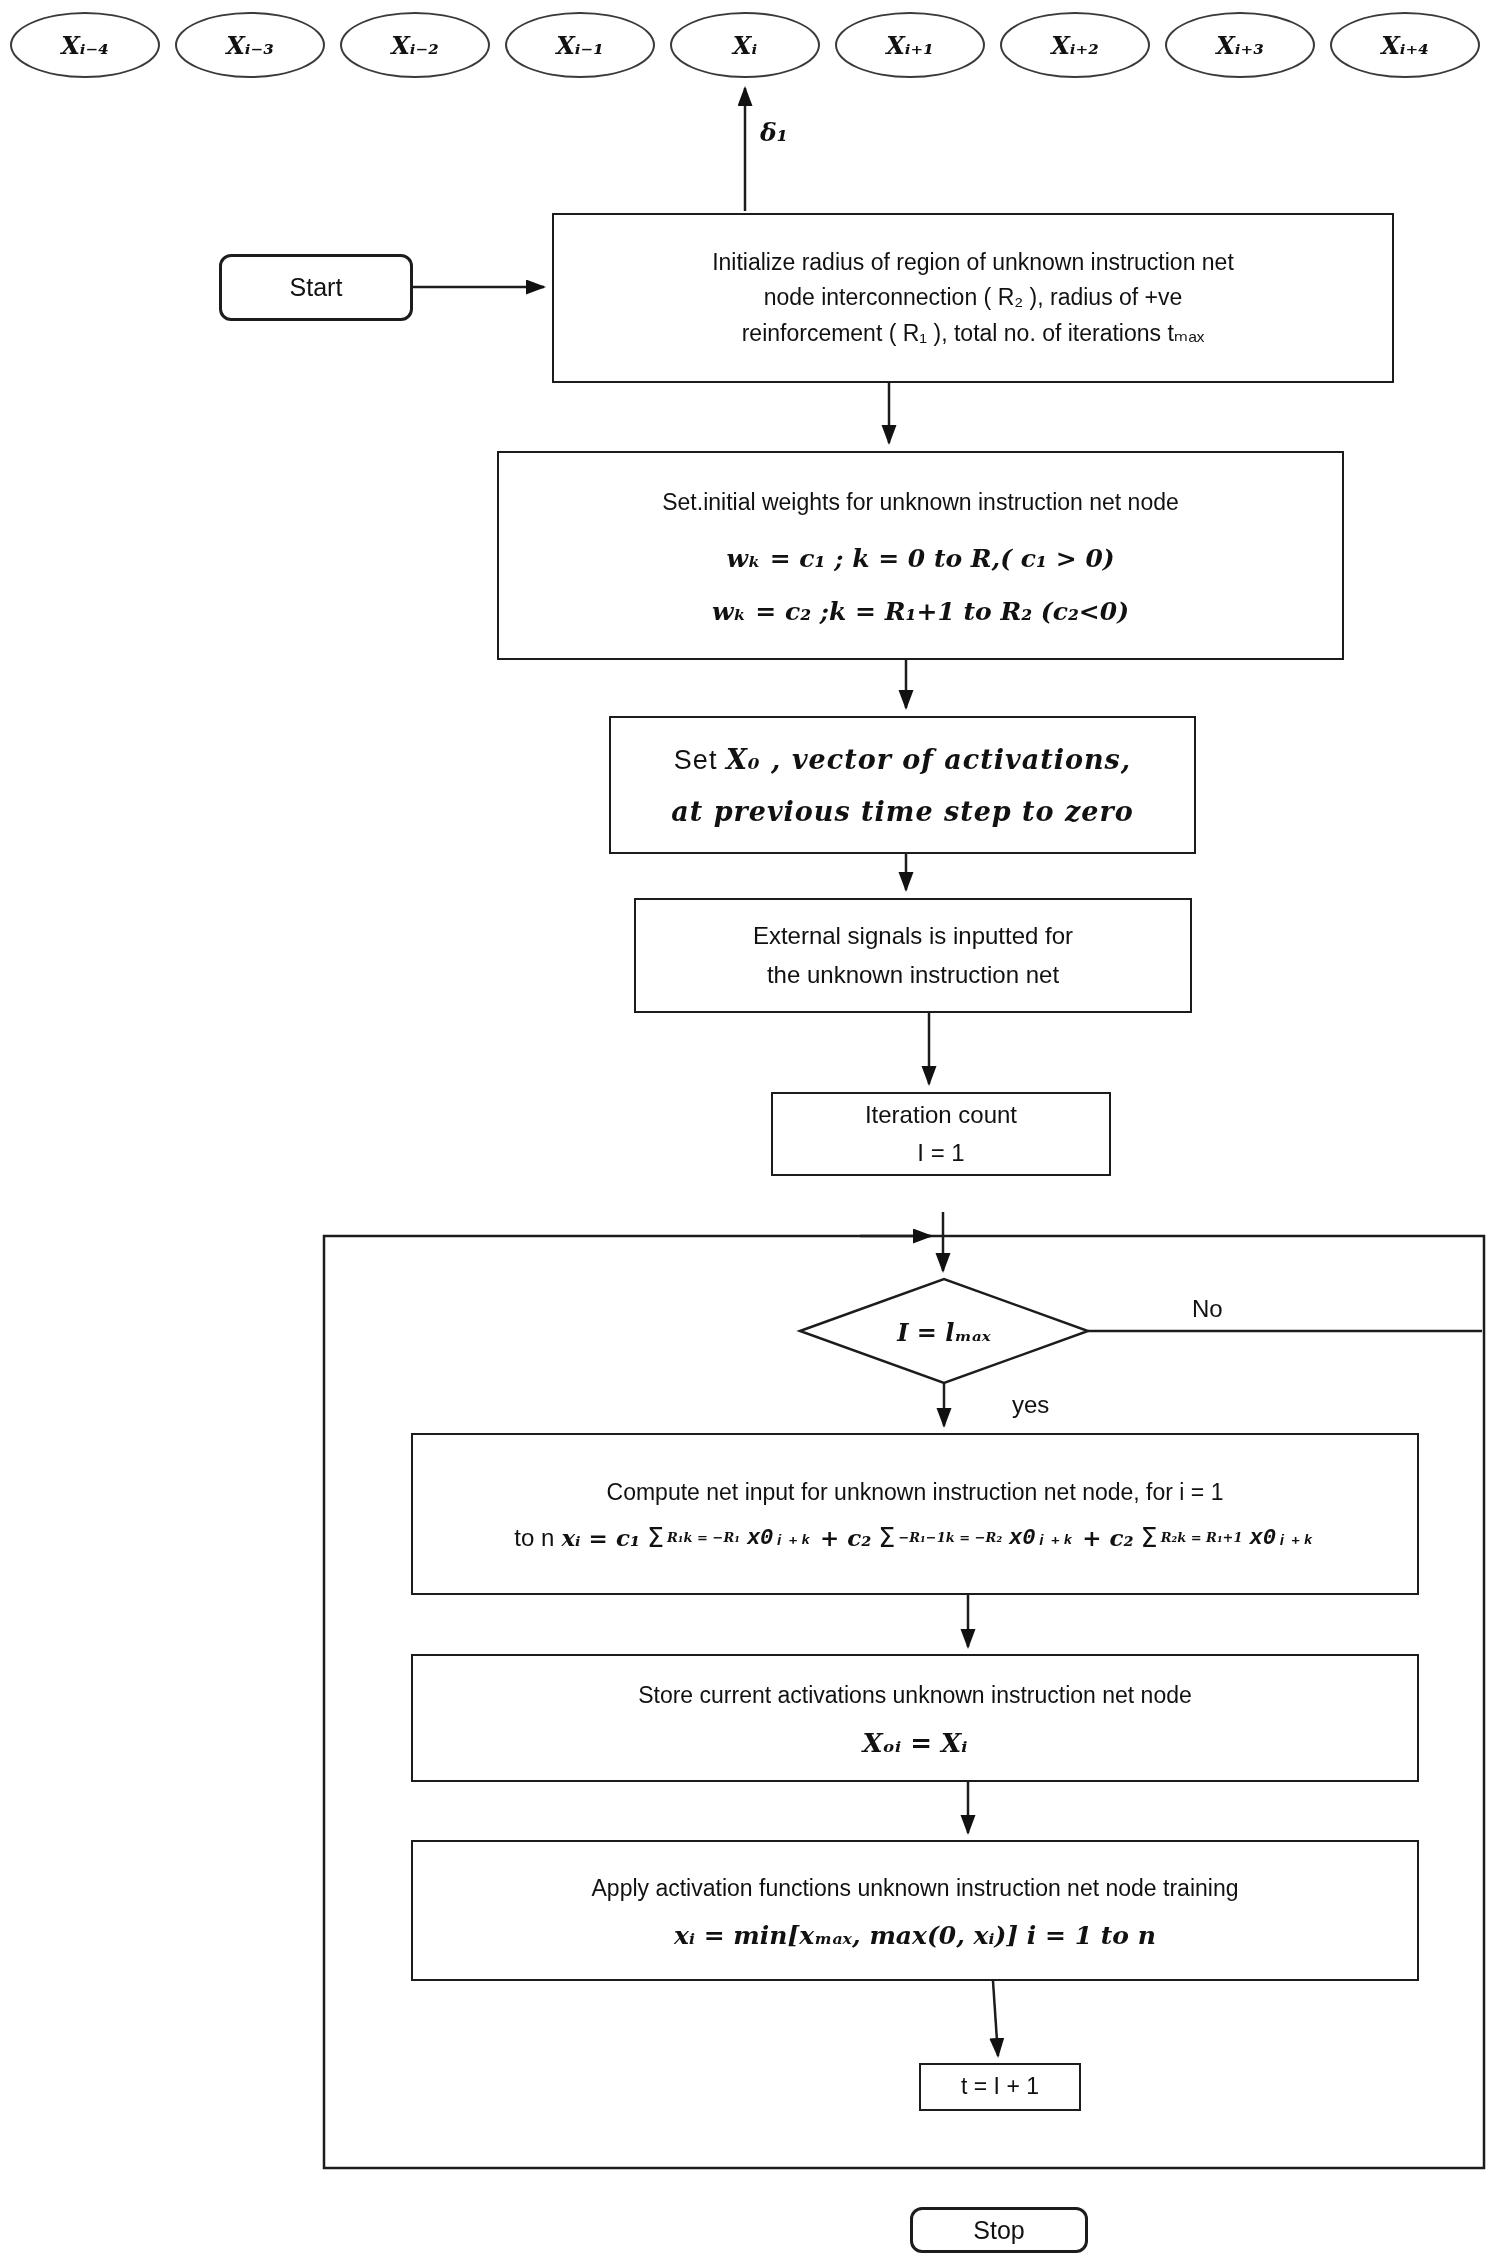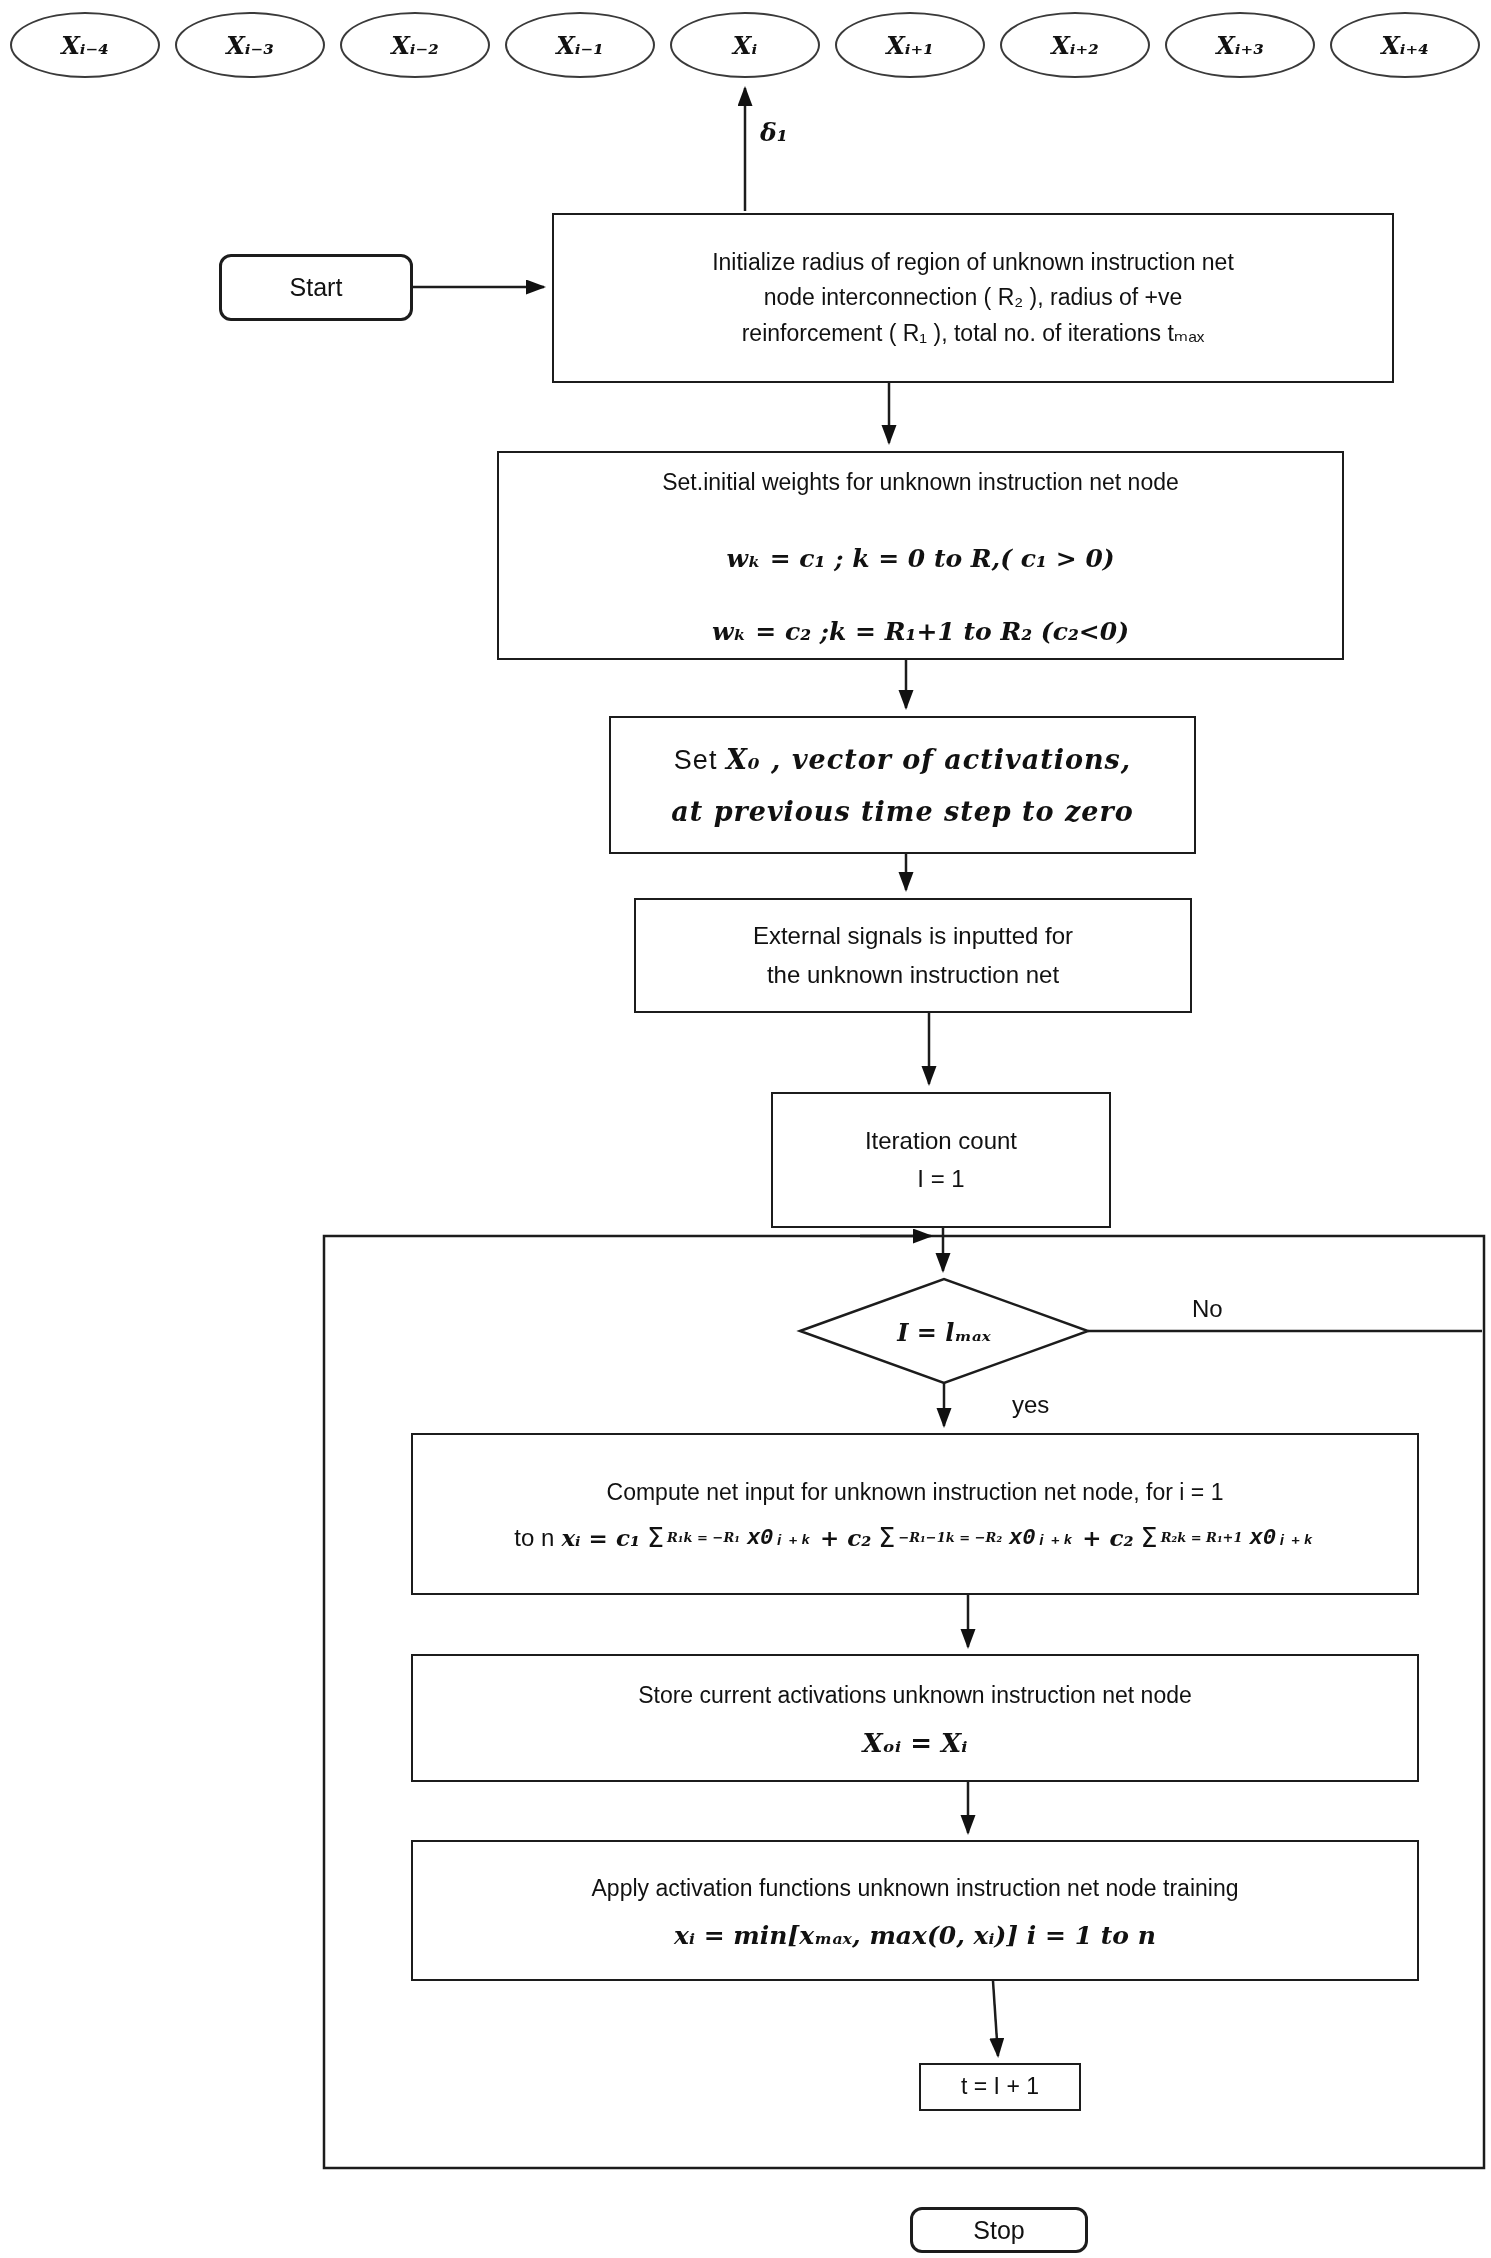--- a/index.html
+++ b/index.html
@@ -135,40 +135,40 @@
   <div class="box rounded" style="left:219px; top:254px; width:194px; height:67px;">
     <span class="t25">Start</span>
   </div>
 
   <div class="box t23" style="left:552px; top:213px; width:842px; height:170px; padding:10px 2px;">
     <div>Initialize radius of region of unknown instruction net</div>
     <div>node  interconnection ( R₂ ), radius of +ve</div>
     <div>reinforcement ( R₁ ), total no. of iterations tₘₐₓ</div>
   </div>
 
-  <div class="box gap24" style="left:497px; top:451px; width:847px; height:209px; padding:14px 18px;gap:20px;">
+  <div class="box gap24" style="left:497px; top:451px; width:847px; height:209px; padding:14px 18px;">
     <div class="t23">Set.initial weights for unknown instruction net  node</div>
     <div class="math sb t25">wₖ = c₁ ; k = 0 to R,( c₁ &gt; 0)</div>
     <div class="math sb t25">wₖ = c₂ ;k = R₁+1 to R₂  (c₂&lt;0)</div>
   </div>
 
   <div class="box gap20" style="left:609px; top:716px; width:587px; height:138px; padding:10px 16px;">
     <div class="t27">
       <span class="sans">Set</span>
       <span class="math b">X₀ , vector of activations,</span>
     </div>
     <div class="math b t27">at previous time step to zero</div>
   </div>
 
   <div class="box t24" style="left:634px; top:898px; width:558px; height:115px; padding:8px 16px;">
     <div>External signals is inputted  for</div>
     <div>the unknown instruction net</div>
   </div>
 
-  <div class="box t24" style="left:771px; top:1092px; width:340px; height:136px; padding:8px 14px;">
+  <div class="box t24" style="left:771px; top:1092px; width:340px; height:84px; padding:8px 14px;">
     <div>Iteration count</div>
     <div>I = 1</div>
   </div>
 
   <div class="lbl math sb t24" style="left:844px; top:1314px; width:200px; text-align:center;">I = lₘₐₓ</div>
   <div class="lbl t24" style="left:1192px; top:1290px;">No</div>
   <div class="lbl t24" style="left:1012px; top:1386px;">yes</div>
 
   <div class="box" style="left:411px; top:1433px; width:1008px; height:162px; padding:12px 16px;">
     <div class="t23">Compute net input for unknown instruction net node, for i = 1</div>

